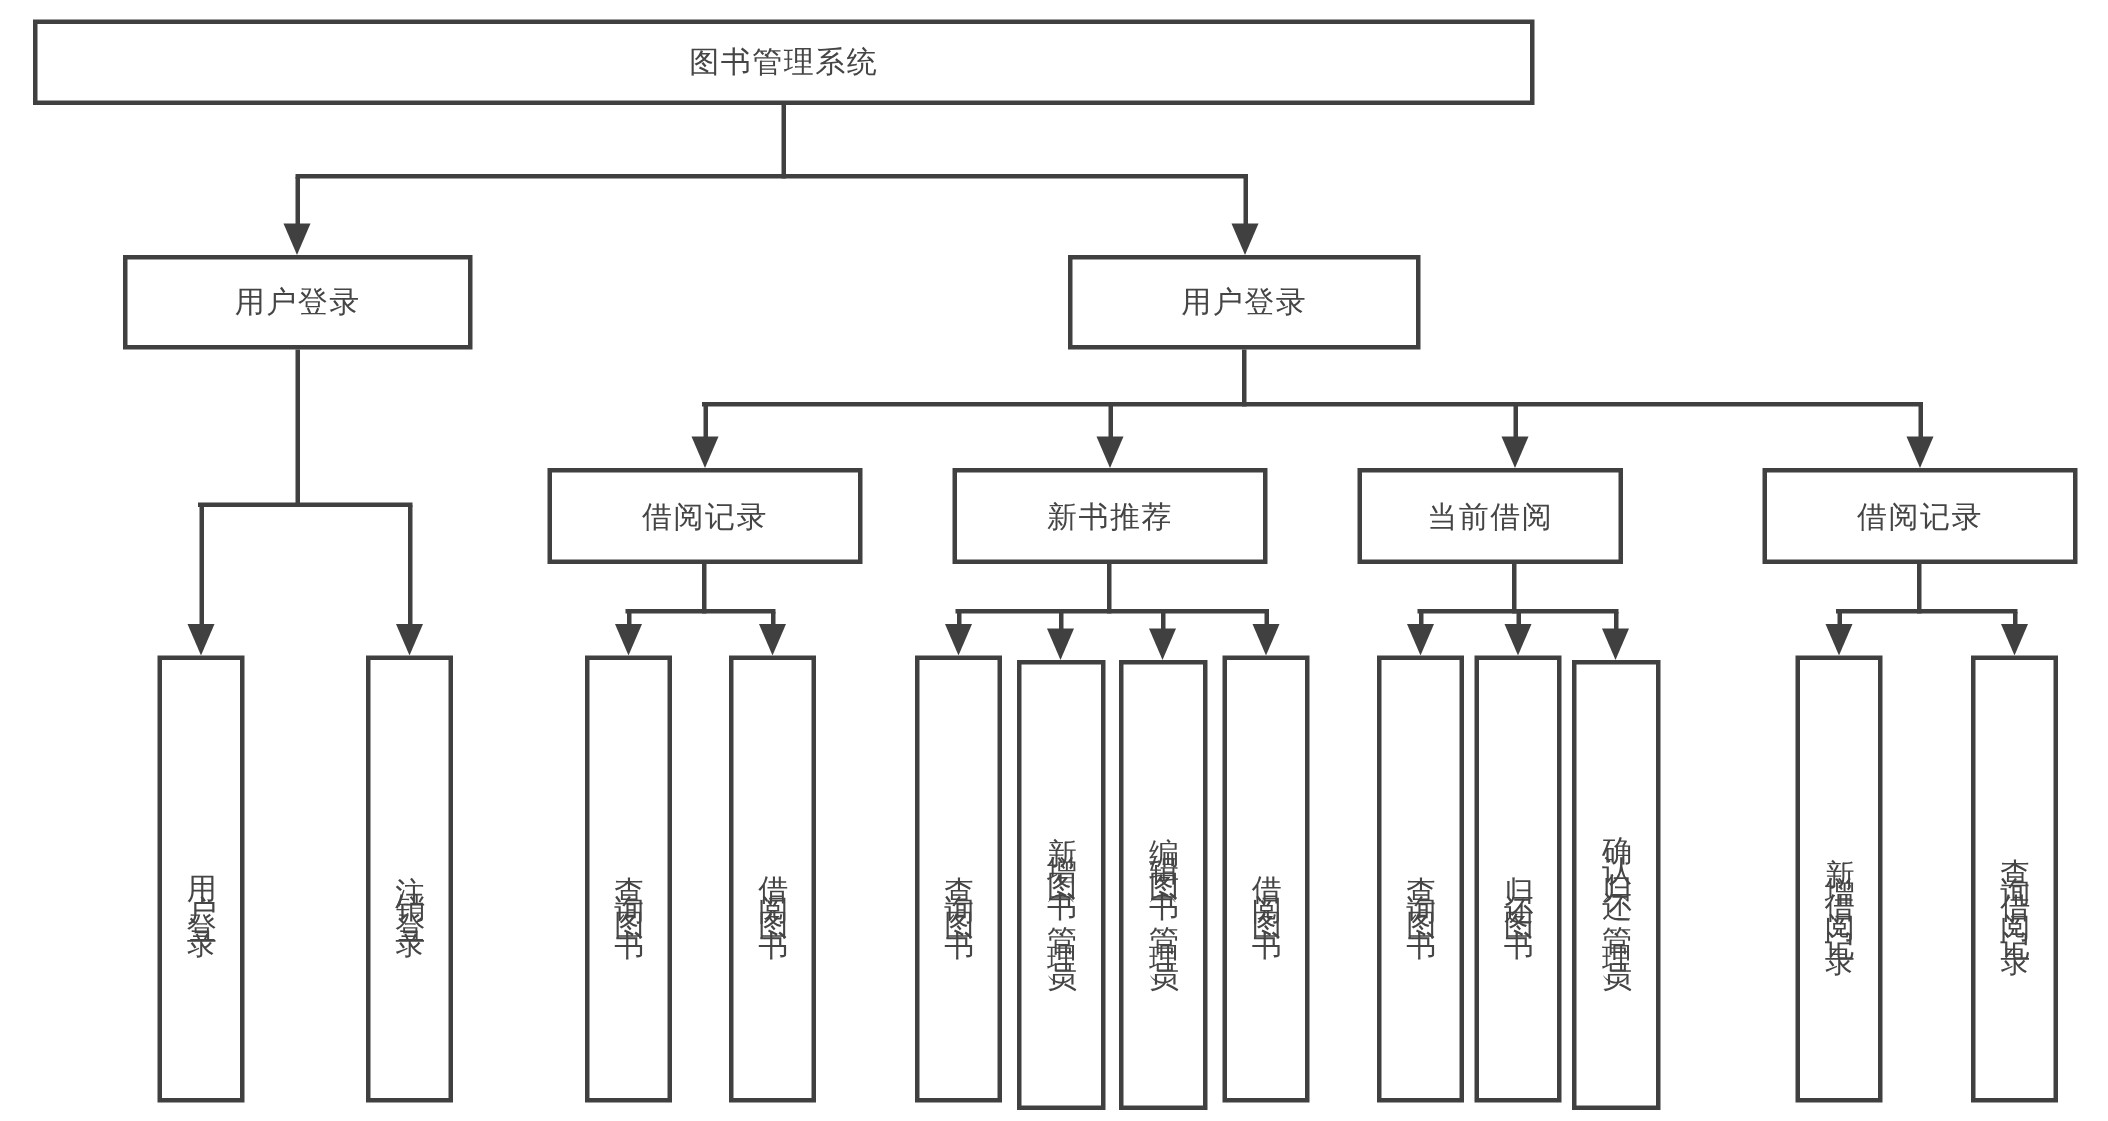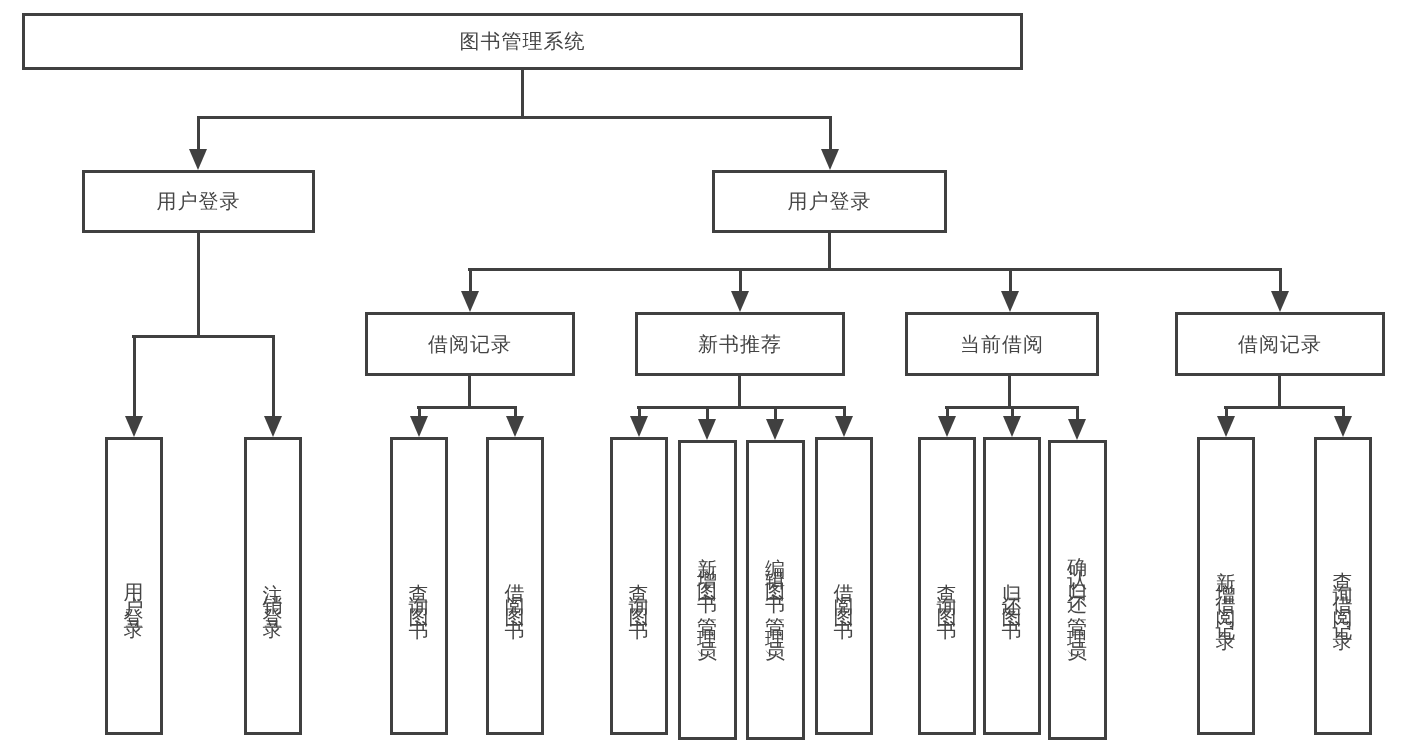--- a/index.html
+++ b/index.html
@@ -90,21 +90,21 @@
 
   <div class="vline" style="left:828px;top:233px;height:38px"></div>
   <div class="hline" style="left:468px;top:268px;width:814px"></div>
   <div class="drop" style="left:461px;top:270px;height:42px"></div>
   <div class="drop" style="left:731px;top:270px;height:42px"></div>
   <div class="drop" style="left:1001px;top:270px;height:42px"></div>
   <div class="drop" style="left:1271px;top:270px;height:42px"></div>
 
   <div class="box" style="left:365px;top:312px;width:210px;height:64px">借阅记录</div>
   <div class="box" style="left:635px;top:312px;width:210px;height:64px">新书推荐</div>
-  <div class="box" style="left:905px;top:312px;width:194px;height:64px">当前借阅</div>
+  <div class="box" style="left:905px;top:312px;width:177px;height:64px">当前借阅</div>
   <div class="box" style="left:1175px;top:312px;width:210px;height:64px">借阅记录</div>
 
   <div class="vline" style="left:468px;top:376px;height:33px"></div>
   <div class="hline" style="left:417px;top:406px;width:100px"></div>
   <div class="drop" style="left:410px;top:408px;height:29px"></div>
   <div class="drop" style="left:506px;top:408px;height:29px"></div>
 
   <div class="vline" style="left:738px;top:376px;height:33px"></div>
   <div class="hline" style="left:637px;top:406px;width:209px"></div>
   <div class="drop" style="left:630px;top:408px;height:29px"></div>

